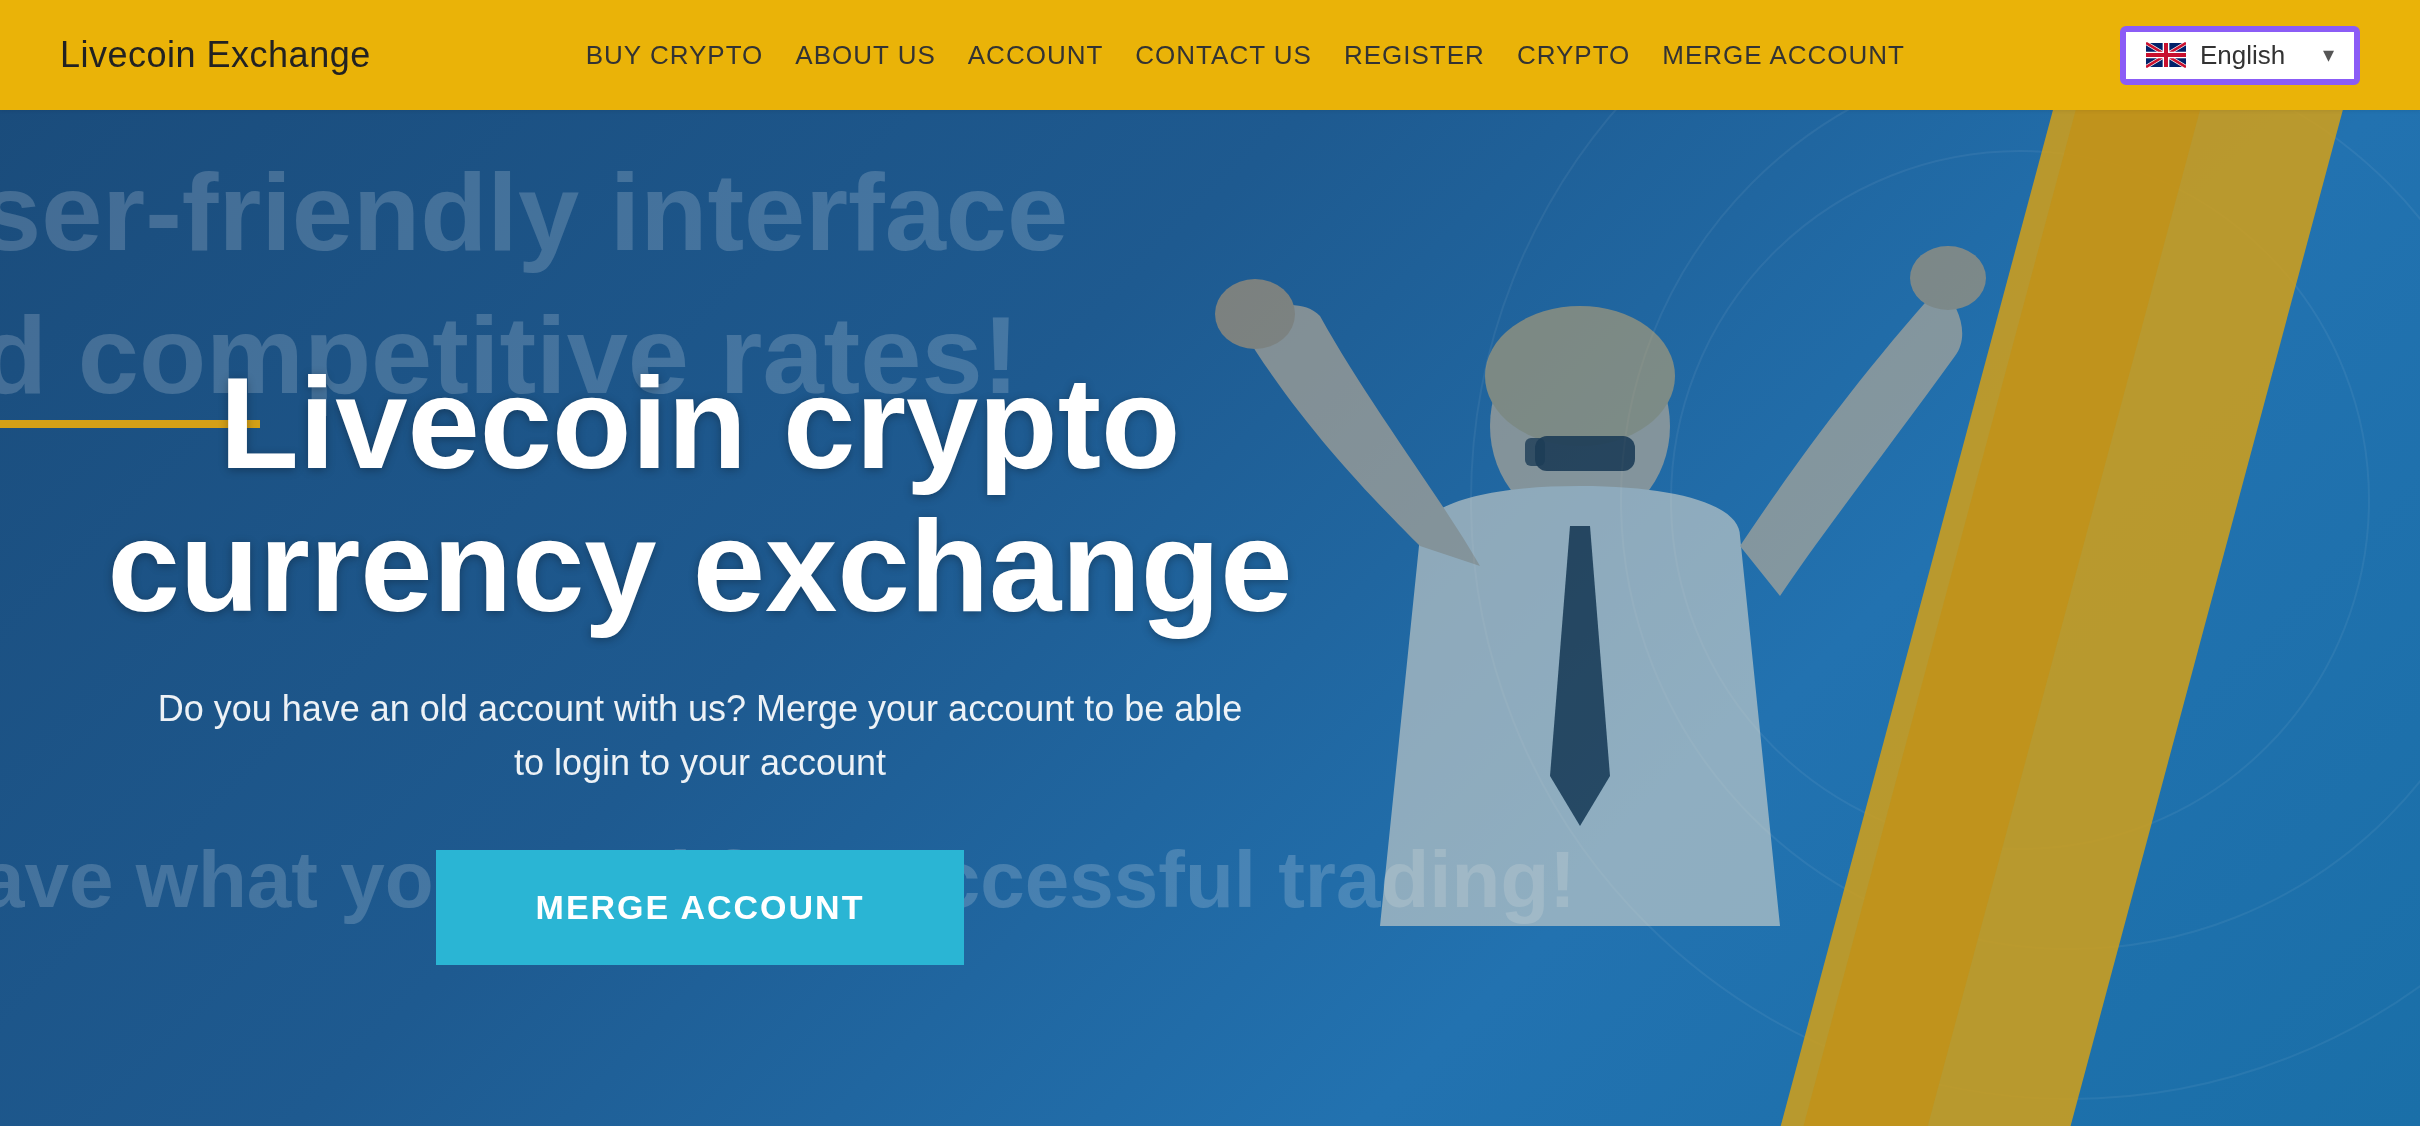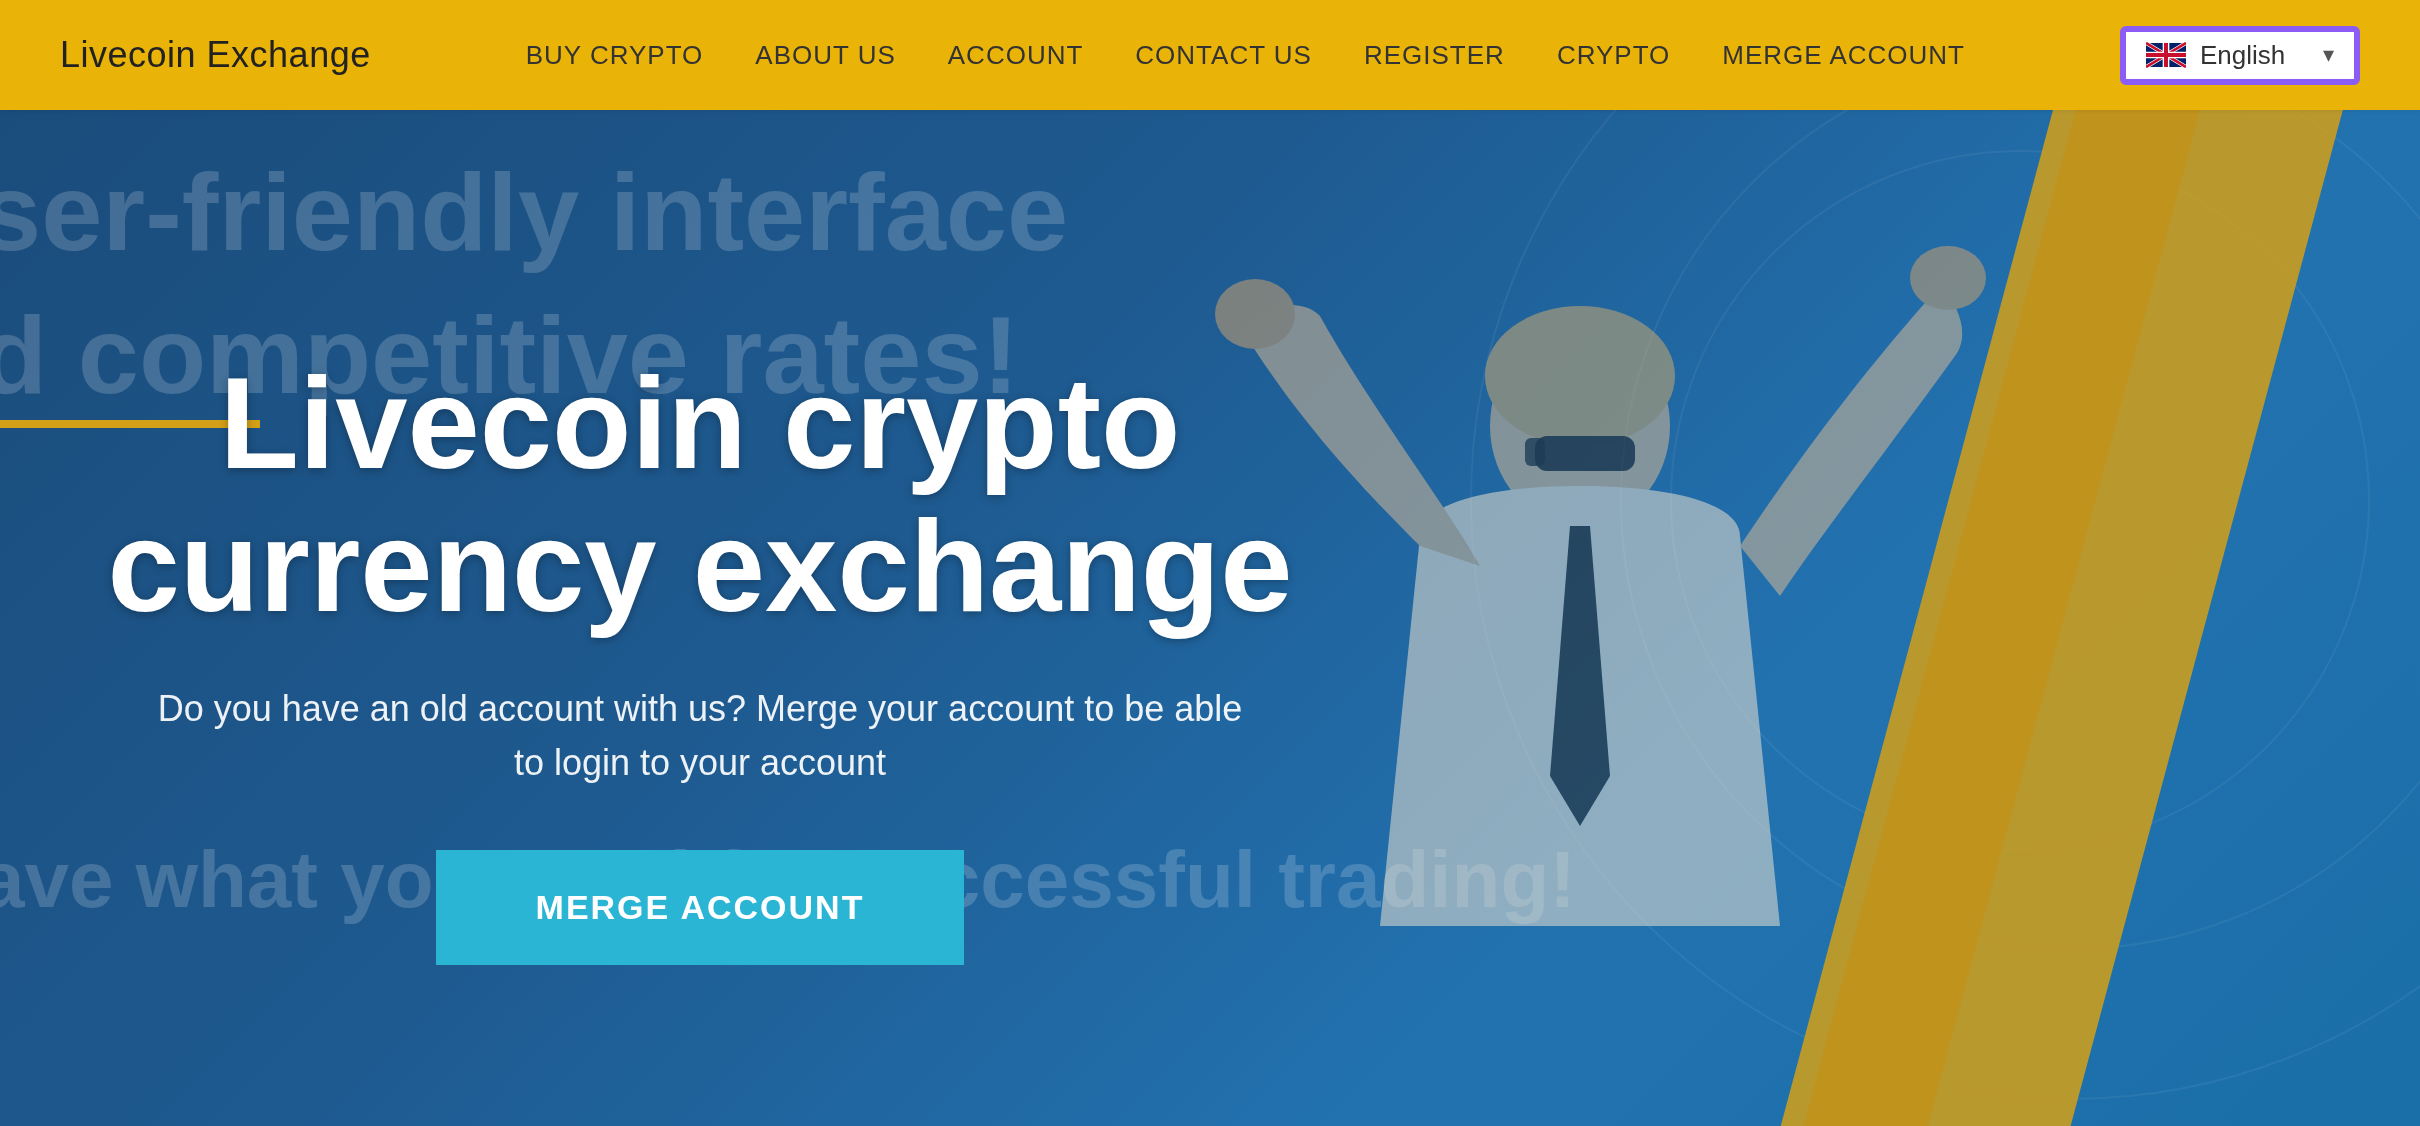--- a/index.html
+++ b/index.html
@@ -35,21 +35,21 @@
       font-size: 36px;
       font-weight: 400;
       color: #222;
       letter-spacing: 0.5px;
       white-space: nowrap;
     }
 
     .navbar-nav {
       display: flex;
       align-items: flex-end;
-      gap: 52px;
+      gap: 32px;
     }
 
     .nav-item {
       font-size: 26px;
       font-weight: 500;
       color: #333;
       text-decoration: none;
       letter-spacing: 1px;
       cursor: pointer;
       white-space: nowrap;

